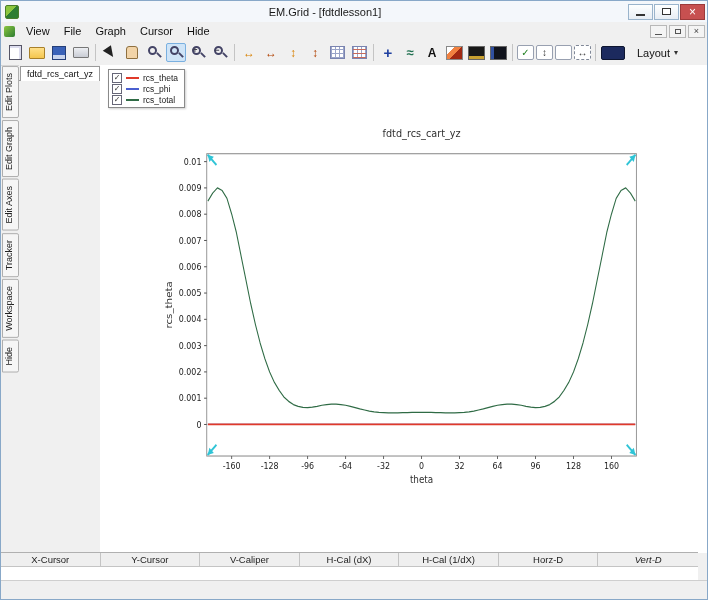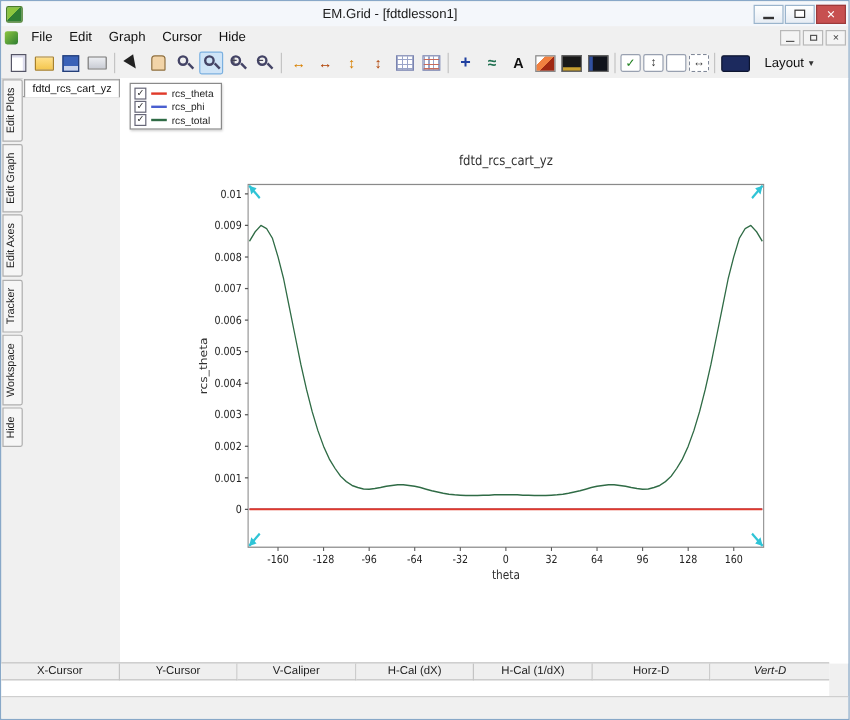--- a/index.html
+++ b/index.html
@@ -68,21 +68,21 @@
   #chart text{font-family:"DejaVu Sans","Liberation Sans",sans-serif;}
 
   
   .legend{position:absolute;left:8px;top:4px;background:#fff;border:1px solid #8a8a8a;box-shadow:1px 1px 2px rgba(0,0,0,0.2);padding:2px 6px 2px 3px;z-index:2;}
   .lrow{display:flex;align-items:center;gap:4px;height:11px;}
   .lcheck{width:8px;height:8px;border:1px solid #667;background:#fff;font-size:8px;line-height:8px;text-align:center;color:#333;box-sizing:content-box;}
   .lline{width:13px;height:2px;display:inline-block;}
   .llabel{font-size:8.5px;color:#222;}
 
   
-  .statusgrid{position:absolute;left:0;right:16px;bottom:18px;height:28px;border-top:1px solid #b0b0b0;background:#fff;}
+  .statusgrid{position:absolute;left:0;right:9px;bottom:18px;height:28px;border-top:1px solid #b0b0b0;background:#fff;}
   .srow{display:grid;grid-template-columns:repeat(7,1fr);height:14px;}
   .scell{border-right:1px solid #c4c4c4;border-bottom:1px solid #c4c4c4;font-size:9.5px;display:flex;align-items:center;justify-content:center;color:#222;overflow:hidden;white-space:nowrap;}
   .scell:last-child{border-right:none;font-style:italic;}
   .shead{background:#efefef;}
   .sval{background:#fff;}
   .bottombar{position:absolute;bottom:0;height:18px;left:0;right:0;background:#f0f0f0;border-top:1px solid #cfcfcf;}
 </style>
 </head>
 <body>
 
@@ -93,21 +93,21 @@
     <span class="title-text">EM.Grid - [fdtdlesson1]</span>
     <span class="winbtns">
       <span class="wbtn wbtn-min"></span>
       <span class="wbtn wbtn-max"></span>
       <span class="wbtn wbtn-close">×</span>
     </span>
   </div>
 
   <div class="menubar">
     <span class="menu-icon"></span>
-    <span id="menu-items"><span class="menu-item">File</span><span class="menu-item">Edit</span><span class="menu-item">Graph</span><span class="menu-item">Cursor</span><span class="menu-item">Hide</span></span>
+    <span id="menu-items"><span class="menu-item">View</span><span class="menu-item">File</span><span class="menu-item">Graph</span><span class="menu-item">Cursor</span><span class="menu-item">Hide</span></span>
     <span class="menu-spacer"></span>
     <span class="mdibtn mdibtn-min"></span>
     <span class="mdibtn mdibtn-restore"></span>
     <span class="mdibtn">×</span>
   </div>
 
   <div class="toolbar">
     <span id="toolbar-icons" style="display:inline-flex;align-items:center;">
         <span class="tbi ic-page"></span>
         <span class="tbi ic-folder"></span>

